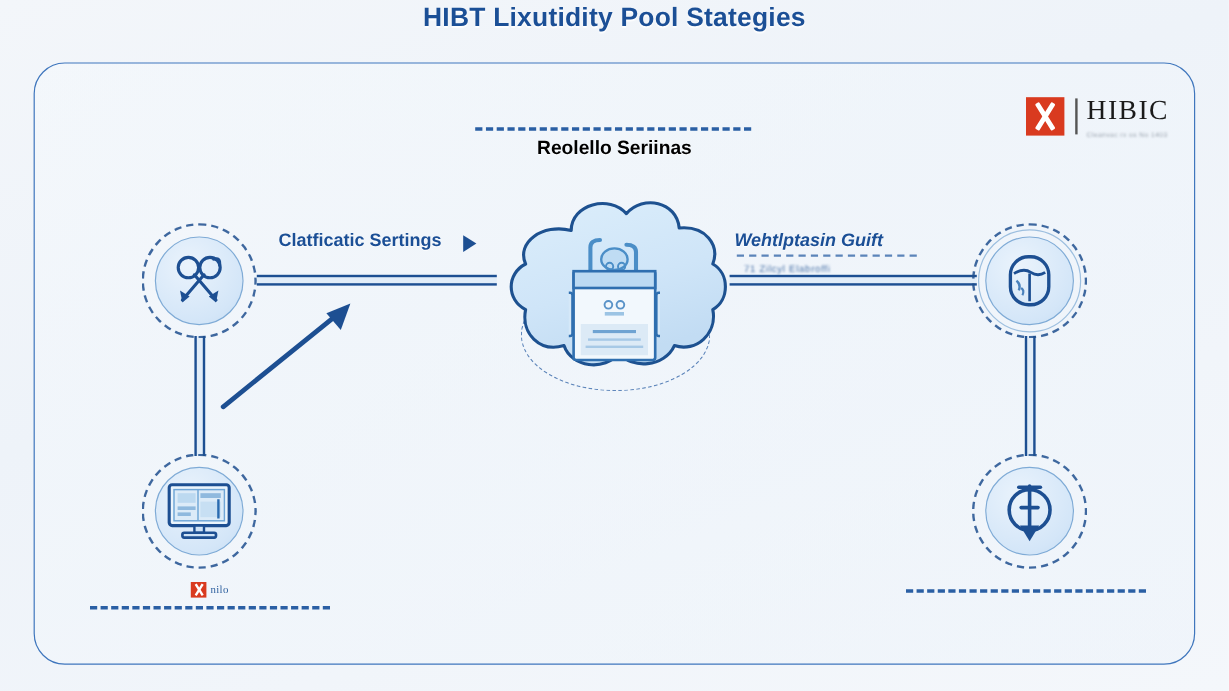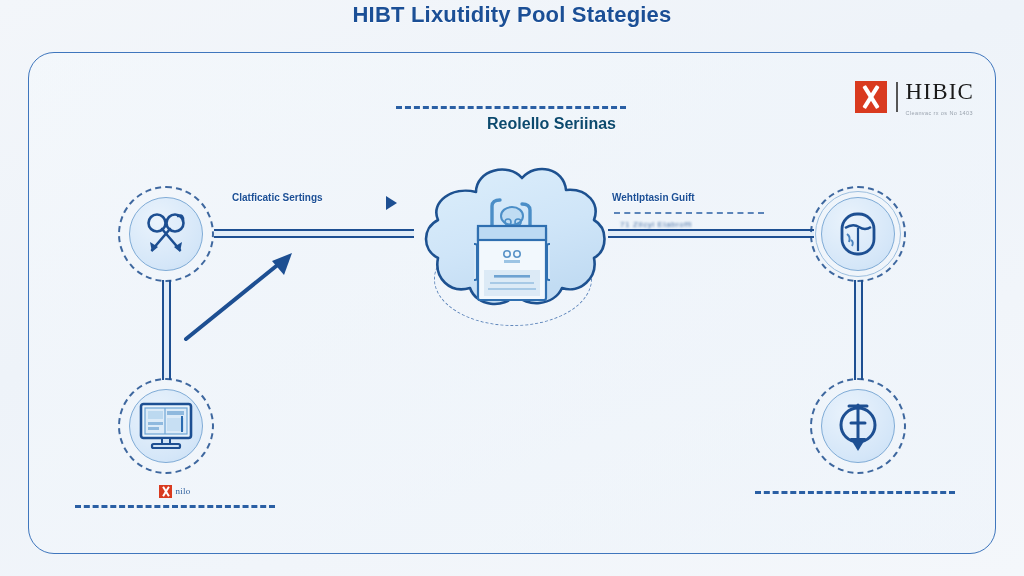--- a/index.html
+++ b/index.html
@@ -199,27 +199,27 @@
     left: 180px;
     top: 245px;
     width: 120px;
     height: 100px;
   }
 
   
   .edge-label {
     position: absolute;
     color: #1b4f96;
-    font-size: 10px;
+    font-size: 15px;
     font-weight: 600;
     white-space: nowrap;
     text-shadow: 0 1px 0 rgba(255,255,255,0.85);
   }
   #label-clatficatic { left: 232px; top: 192px; }
-  #label-wehtlptasin { left: 612px; top: 192px; }
+  #label-wehtlptasin { left: 612px; top: 192px; font-style: italic; }
   #label-wehtlptasin-sub {
     position: absolute;
     left: 620px;
     top: 220px;
     font-size: 8px;
     color: #4a73a8;
     letter-spacing: 0.6px;
     filter: blur(0.8px);
     white-space: nowrap;
   }
@@ -240,22 +240,22 @@
   }
   #dash-above-cloud { left: 396px; top: 106px; width: 230px; }
   #dash-under-wehtlptasin { left: 614px; top: 212px; width: 150px; border-top-width: 2px; opacity: 0.75; }
 
   
   #label-reolello {
     position: absolute;
     left: 408px;
     top: 115px;
     width: 208px;
-    text-align: right;
-    color: #0c4a6e;
+    text-align: center;
+    color: #000000;
     font-size: 16px;
     font-weight: 600;
     text-shadow: 0 1px 0 rgba(255,255,255,0.85);
   }
 
   
   .bottom-caption {
     position: absolute;
     width: 260px;
     text-align: center;

